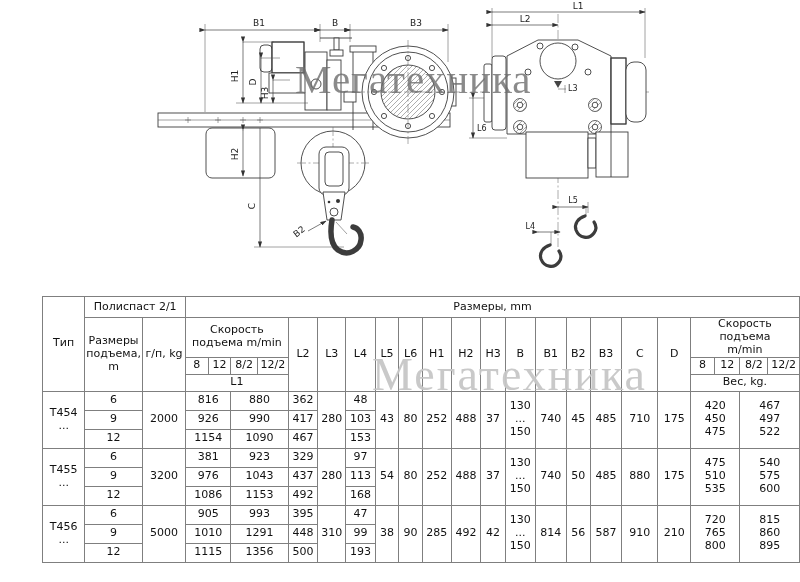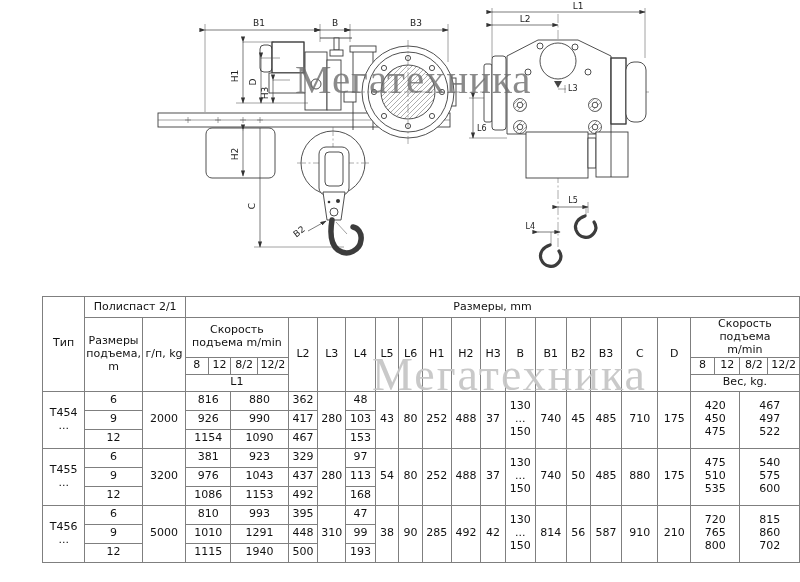--- a/index.html
+++ b/index.html
@@ -423,21 +423,21 @@
         <td colspan="2">1153</td>
         <td>492</td>
         <td>168</td>
       </tr>
 
       <tr>
         <td rowspan="3" class="pre">Т456
 ...</td>
         <td>6</td>
         <td rowspan="3">5000</td>
-        <td colspan="2">810</td>
+        <td colspan="2">905</td>
         <td colspan="2">993</td>
         <td>395</td>
         <td rowspan="3">310</td>
         <td>47</td>
         <td rowspan="3">38</td>
         <td rowspan="3">90</td>
         <td rowspan="3">285</td>
         <td rowspan="3">492</td>
         <td rowspan="3">42</td>
         <td rowspan="3" class="pre">130
@@ -446,32 +446,32 @@
         <td rowspan="3">814</td>
         <td rowspan="3">56</td>
         <td rowspan="3">587</td>
         <td rowspan="3">910</td>
         <td rowspan="3">210</td>
         <td rowspan="3" colspan="2" class="pre">720
 765
 800</td>
         <td rowspan="3" colspan="2" class="pre">815
 860
-702</td>
+895</td>
       </tr>
       <tr>
         <td>9</td>
         <td colspan="2">1010</td>
         <td colspan="2">1291</td>
         <td>448</td>
         <td>99</td>
       </tr>
       <tr>
         <td>12</td>
         <td colspan="2">1115</td>
-        <td colspan="2">1940</td>
+        <td colspan="2">1356</td>
         <td>500</td>
         <td>193</td>
       </tr>
     </tbody>
   </table>
 
 </div>
 
 </body></html>

